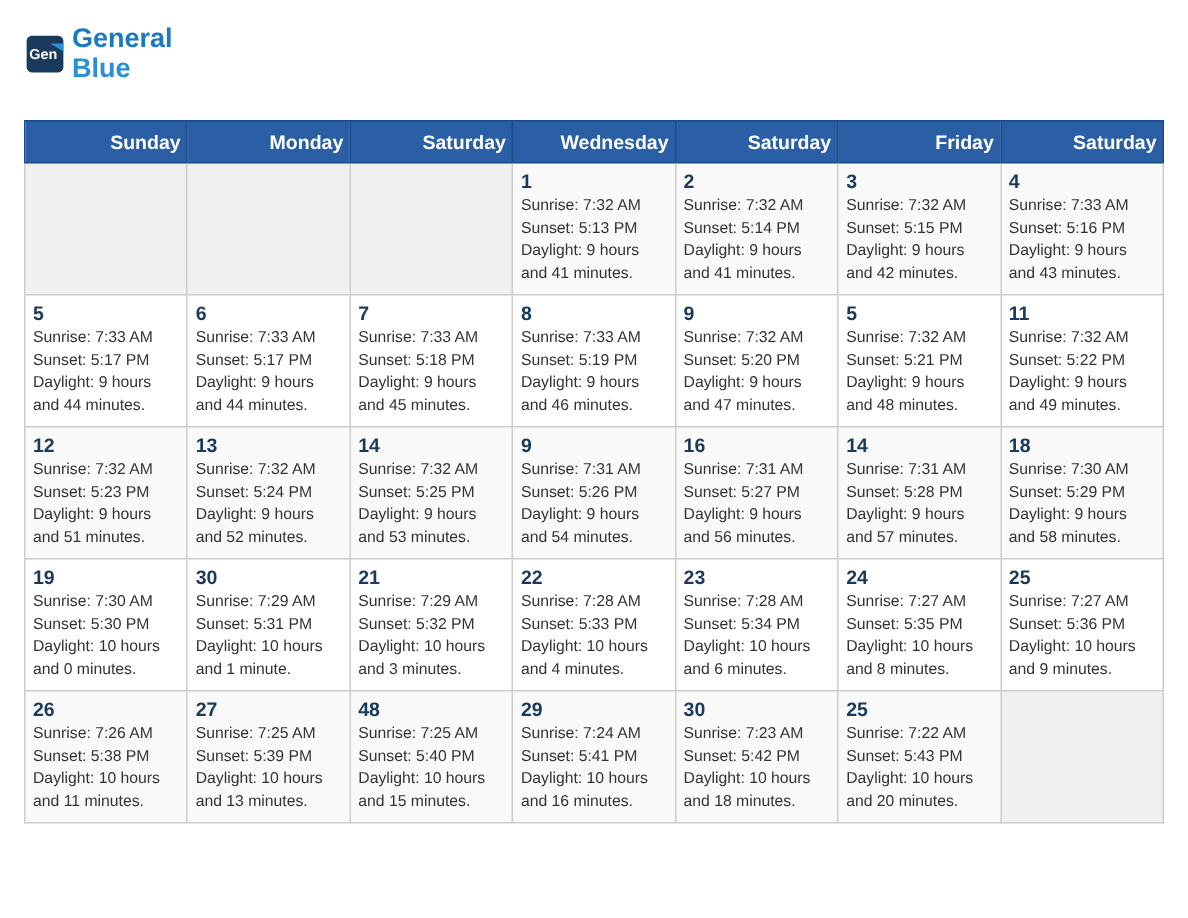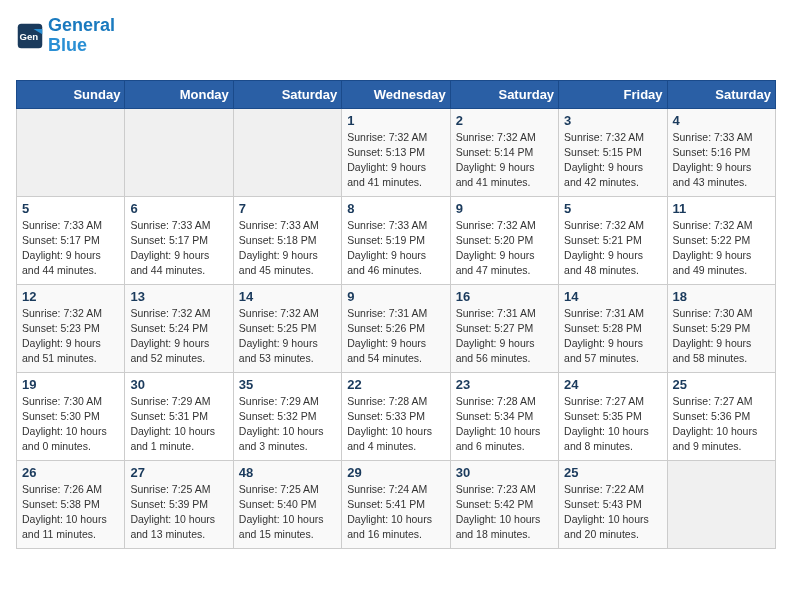--- a/index.html
+++ b/index.html
@@ -207,21 +207,21 @@
       <tr>
         <td>
           <span class="day-num">19</span>
           <div class="cell-text">Sunrise: 7:30 AM<br>Sunset: 5:30 PM<br>Daylight: 10 hours and 0 minutes.</div>
         </td>
         <td>
           <span class="day-num">30</span>
           <div class="cell-text">Sunrise: 7:29 AM<br>Sunset: 5:31 PM<br>Daylight: 10 hours and 1 minute.</div>
         </td>
         <td>
-          <span class="day-num">35</span>
+          <span class="day-num">21</span>
           <div class="cell-text">Sunrise: 7:29 AM<br>Sunset: 5:32 PM<br>Daylight: 10 hours and 3 minutes.</div>
         </td>
         <td>
           <span class="day-num">22</span>
           <div class="cell-text">Sunrise: 7:28 AM<br>Sunset: 5:33 PM<br>Daylight: 10 hours and 4 minutes.</div>
         </td>
         <td>
           <span class="day-num">23</span>
           <div class="cell-text">Sunrise: 7:28 AM<br>Sunset: 5:34 PM<br>Daylight: 10 hours and 6 minutes.</div>
         </td>

